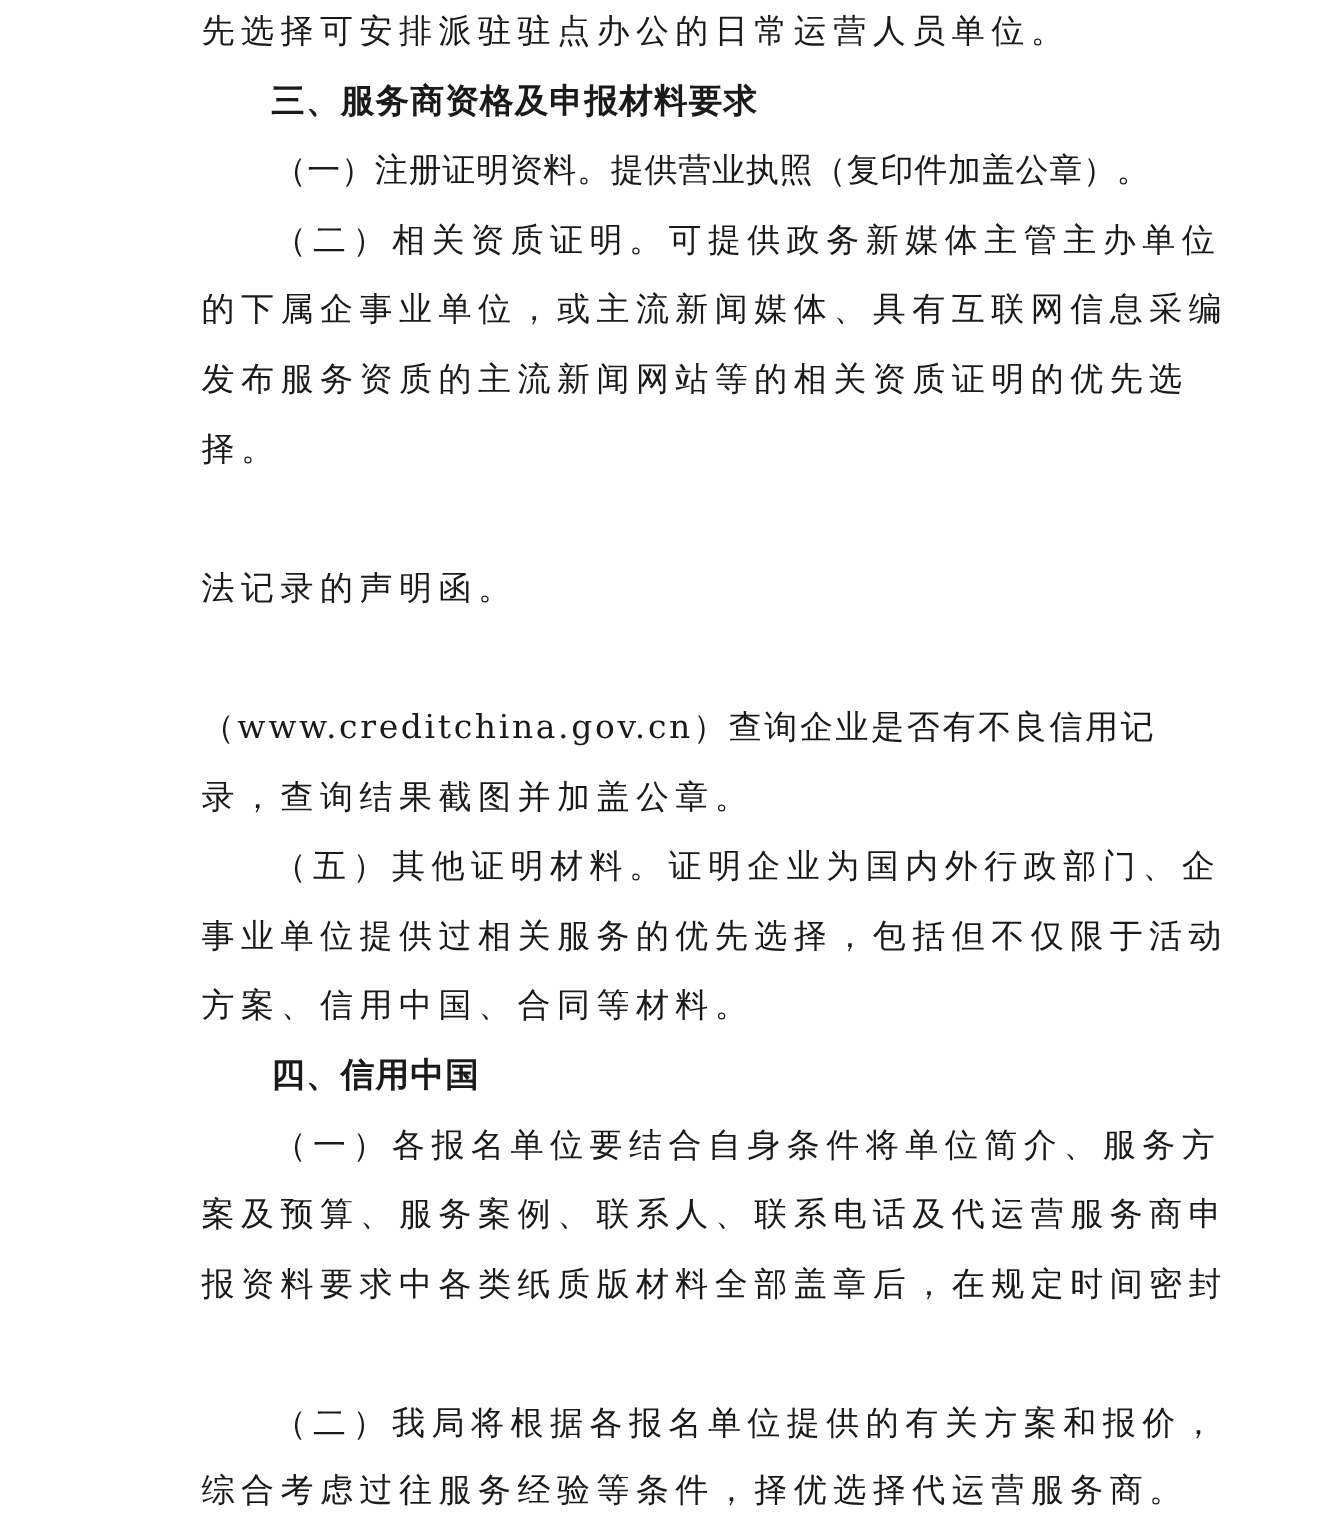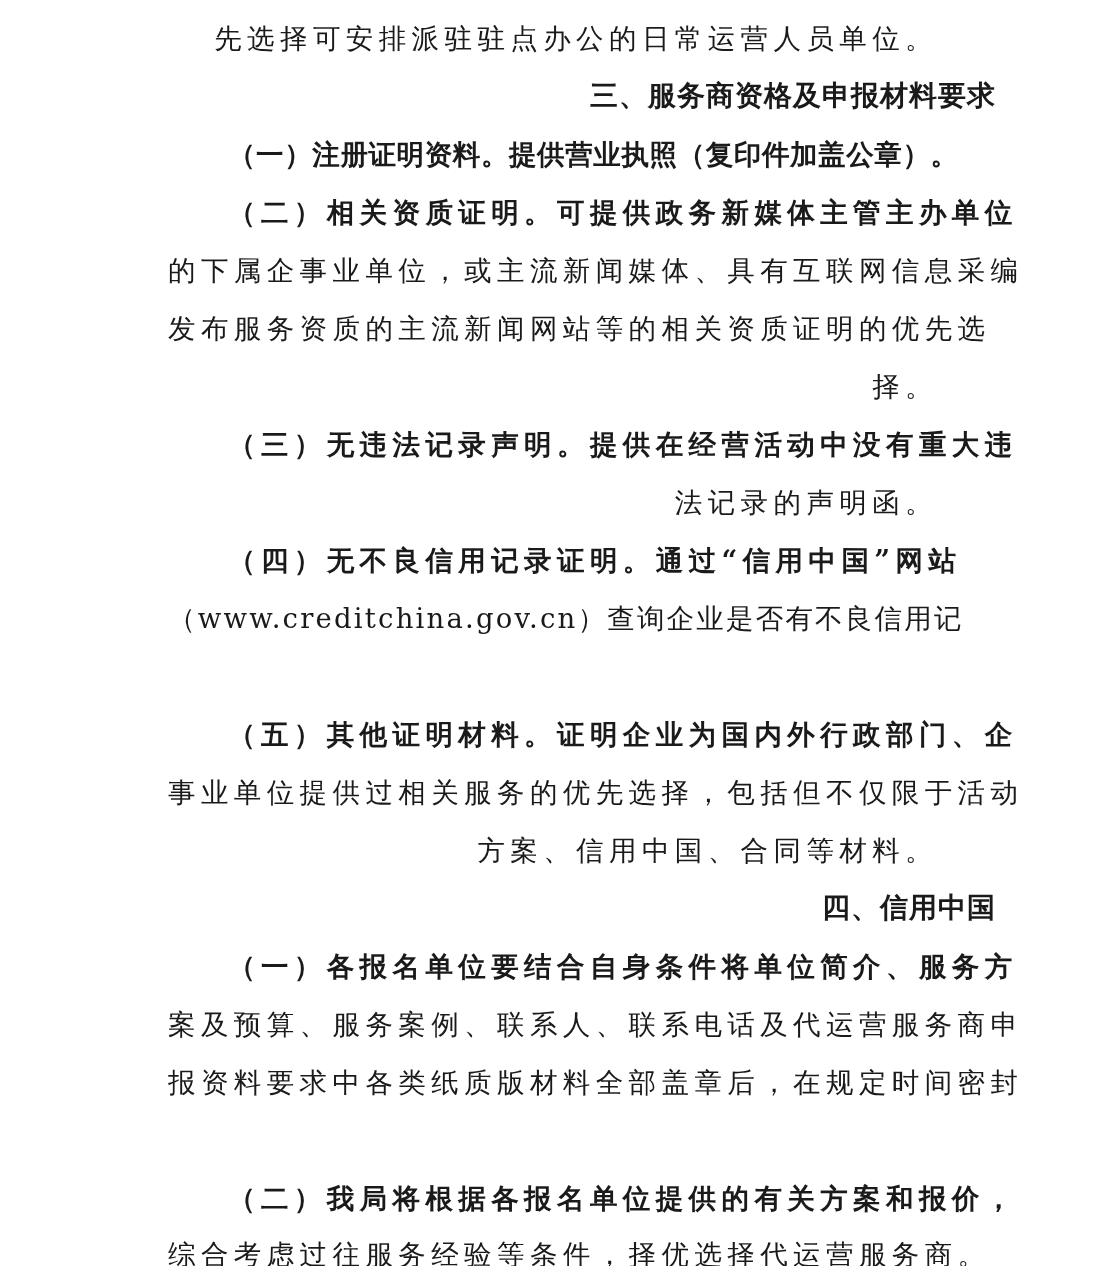--- a/index.html
+++ b/index.html
@@ -11,59 +11,57 @@
       width: 1102px;
       height: 1266px;
       position: relative;
       overflow: hidden;
       font-family: "DejaVu Serif", "Liberation Serif", serif;
       color: #1a1a1a;
     }
     .page {
       position: absolute;
       left: 0;
-      top: 12px;
+      top: 0;
       width: 1102px;
       height: 1184px;
-      text-align: right;
     }
     .line {
       position: absolute;
       left: 168px;
       width: 770px;
       font-size: 27.5px;
       line-height: 40px;
       white-space: nowrap;
       letter-spacing: 5.4px;
     }
-    .line.indent { left: 228px; width: 710px; font-weight: bold; }
+    .line.indent { left: 228px; width: 710px; }
     .line.heading {
       left: 226px;
       font-family: Liberation Sans, sans-serif;
       font-weight: bold;
       letter-spacing: 1px;
       font-size: 28px;
     }
     .line.tight { letter-spacing: 0.6px; }
   </style>
 </head>
 <body>
 
 <div class="page">
   <div class="line" style="top:6px">先选择可安排派驻驻点办公的日常运营人员单位。</div>
   <div class="line heading" style="top:64px">三、服务商资格及申报材料要求</div>
   <div class="line indent tight" style="top:122px">（一）注册证明资料。提供营业执照（复印件加盖公章）。</div>
   <div class="line indent" style="top:180px">（二）相关资质证明。可提供政务新媒体主管主办单位</div>
   <div class="line" style="top:238px">的下属企事业单位，或主流新闻媒体、具有互联网信息采编</div>
   <div class="line" style="top:296px">发布服务资质的主流新闻网站等的相关资质证明的优先选</div>
   <div class="line" style="top:354px">择。</div>
-  <div class="line indent" style="top:412px">（三）无违法记录声明。提供在经营活动中没有重大违</div>
   <div class="line" style="top:470px">法记录的声明函。</div>
-  <div class="line indent" style="top:528px">（四）无不良信用记录证明。通过“信用中国”网站</div>
   <div class="line" style="top:586px; letter-spacing:2.2px">（www.creditchina.gov.cn）查询企业是否有不良信用记</div>
+  <div class="line" style="top:644px">录，查询结果截图并加盖公章。</div>
   <div class="line indent" style="top:702px">（五）其他证明材料。证明企业为国内外行政部门、企</div>
   <div class="line" style="top:760px">事业单位提供过相关服务的优先选择，包括但不仅限于活动</div>
   <div class="line" style="top:818px">方案、信用中国、合同等材料。</div>
   <div class="line heading" style="top:876px">四、信用中国</div>
   <div class="line indent" style="top:934px">（一）各报名单位要结合自身条件将单位简介、服务方</div>
   <div class="line" style="top:992px">案及预算、服务案例、联系人、联系电话及代运营服务商申</div>
   <div class="line" style="top:1050px">报资料要求中各类纸质版材料全部盖章后，在规定时间密封</div>
   <div class="line indent" style="top:1166px">（二）我局将根据各报名单位提供的有关方案和报价，</div>
   <div class="line" style="top:1222px">综合考虑过往服务经验等条件，择优选择代运营服务商。</div>
 </div>

